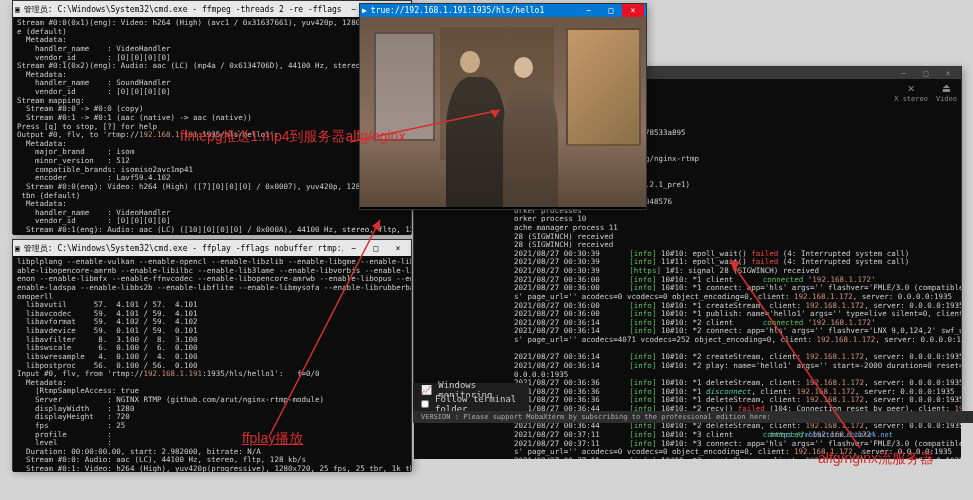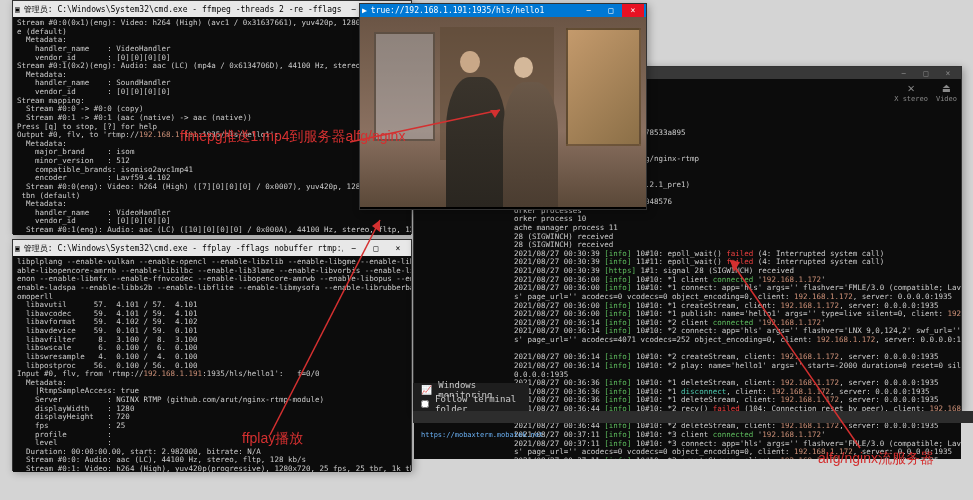--- a/index.html
+++ b/index.html
@@ -61,22 +61,22 @@
   .terminal-body {
     background: #0c0c0c;
     color: #ccc;
     padding: 2px 4px;
     font-size: 7.5px;
     line-height: 1.15;
     white-space: pre;
     overflow: hidden;
     font-family: Consolas, monospace;
   }
-  .terminal-body .g { color: #5fbf5f; }
-  .terminal-body .c { color: #4ec9b0; }
+  .terminal-body .g { color: #5fbf5f; margin-left: 25px; }
+  .terminal-body .c { color: #4ec9b0; font-style: italic; }
   .terminal-body .o { color: #ce9178; }
   .terminal-body .r { color: #f04040; }
   .annotation {
     position: absolute;
     color: #d43030;
     font-size: 14px;
     font-family: "Microsoft YaHei", sans-serif;
     font-weight: 500;
     pointer-events: none;
   }
@@ -302,20 +302,21 @@
 <div class="mobaxterm-toolbar" style="left:413px; top:383px; width:100px; height:14px;">
   <span class="icon">📈</span>
   <span>Windows monitoring</span>
 </div>
 <div class="mobaxterm-toolbar" style="left:413px; top:397px; width:100px; height:14px;">
   <input type="checkbox" style="width: 8px; height: 8px; margin: 0px;">
   <span>Follow terminal folder</span>
 </div>
 
 <div class="status-bar" style="left:413px; top:411px; width:547px; height:10px;">
+  <span>VERSION : Please support MobaXterm by subscribing to the professional edition here: </span>
   <a>https://mobaxterm.mobatek.net</a>
 </div>
 
 <div class="window" style="left:359px; top:3px; width:286px; height:205px; background:#000;">
   <div class="titlebar titlebar-player" style="height:13px;">
     <div class="titlebar-left">
       <span>▶</span>
       <span>true://192.168.1.191:1935/hls/hello1</span>
     </div>
     <div class="titlebar-buttons">
@@ -331,21 +332,21 @@
       <div style="position:absolute; left:28%; top:5%; width:40%; height:70%; background:rgba(90,70,50,0.5);"></div>
       <div class="person" style="left:30%; width:60px; height:130px; background:linear-gradient(#3a342c,#2a2620);"></div>
       <div class="person" style="left:50%; width:55px; height:125px; background:linear-gradient(#6a5848,#4a3c30);"></div>
       <div style="position:absolute; left:35%; top:18%; width:20px; height:22px; background:#c9a888; border-radius:50%;"></div>
       <div style="position:absolute; left:54%; top:21%; width:19px; height:21px; background:#d4b89a; border-radius:50%;"></div>
     </div>
   </div>
 </div>
 
 <div class="annotation" style="left:180px; top:128px;">ffmepg推送1.mp4到服务器alfg/nginx</div>
-<div class="annotation" style="left:242px; top:430px;">ffplay播放</div>
+<div class="annotation" style="left:242px; top:430px;text-decoration:underline;">ffplay播放</div>
 <div class="annotation" style="left:818px; top:450px;">alfg/nginx流服务器</div>
 
 <svg class="arrow" style="left:340px; top:100px; width:200px; height:100px;">
   <line x1="10" y1="42" x2="160" y2="10" stroke="#d43030" stroke-width="1.5"></line>
   <polygon points="160,10 150,10 155,18" fill="#d43030"></polygon>
 </svg>
 <svg class="arrow" style="left:260px; top:210px; width:200px; height:240px;">
   <line x1="10" y1="225" x2="120" y2="10" stroke="#d43030" stroke-width="1.5"></line>
   <polygon points="120,10 112,16 120,22" fill="#d43030"></polygon>
 </svg>

